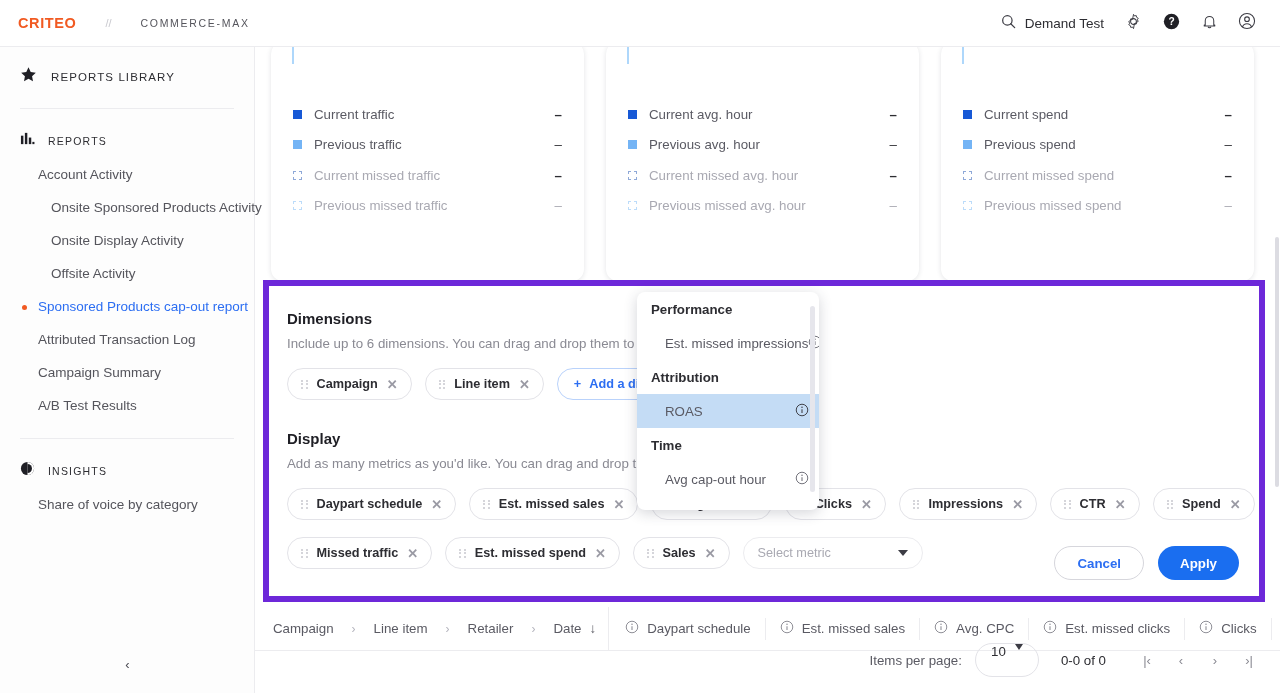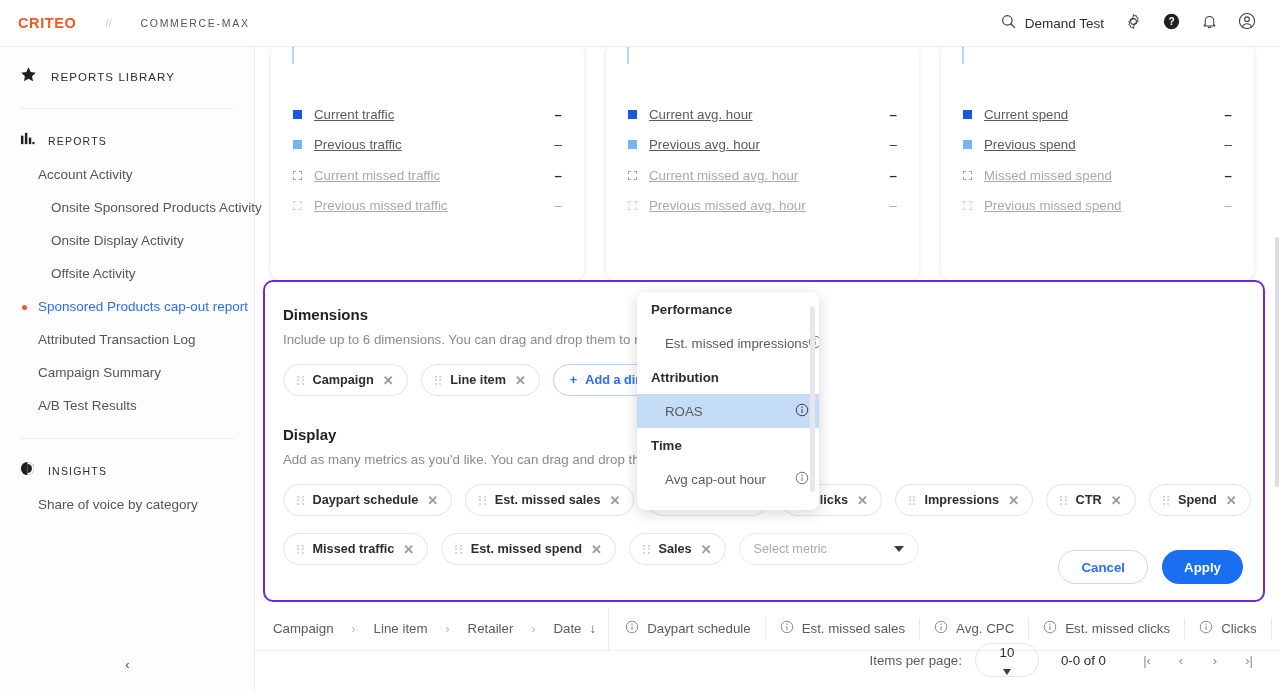--- a/index.html
+++ b/index.html
@@ -98,30 +98,30 @@
   }
   .legend { margin-top: 57px; }
   .legend-row {
     display: flex; align-items: center; height: 30.5px; font-size: 13.3px;
   }
   .swatch { width: 9px; height: 9px; margin-right: 12px; flex: 0 0 auto; }
   .sw-cur { background: #1759d6; }
   .sw-prev { background: #74b4f5; }
   .sw-curm { border: 1px dashed #8fa9d8; background: transparent; }
   .sw-prevm { border: 1px dashed #bcdcfa; background: transparent; }
-  .legend-label { color: #5a5a63; text-decoration: underline; }
+  .legend-label { color: #5a5a63; }
   .legend-label.muted { color: #a9a9b2; }
   .legend-val { margin-left: auto; color: #2d2d32; }
   .legend-val.bold { font-weight: 700; }
   .legend-val.muted { color: #a9a9b2; }
 
   
   .editor {
     position: absolute; left: 8px; top: 233px; width: 1002px; height: 322px;
-    border: 2px solid #6d28d9; border-radius: 10px; background: #fff; z-index: 10;
+    border: 6px solid #6d28d9; border-radius: 0; background: #fff; z-index: 10;
   }
   .sec-title {
     font-size: 15px; font-weight: 700; color: #1f1f25; margin: 24px 0 0 18px;
   }
   .sec-sub {
     font-size: 13.3px; color: #8a8a93; margin: 9px 0 0 18px;
   }
   .chip-row { display: flex; gap: 13px; margin: 17px 0 0 18px; flex-wrap: nowrap; }
   .chip {
     height: 32px; border: 1px solid #e3e3e8; border-radius: 17px; background: #fff;
@@ -206,22 +206,22 @@
   .th-metric:first-child { padding-left: 16px; }
 
   
   .pager {
     position: absolute; right: 14px; bottom: 16px;
     display: flex; align-items: center; gap: 0; font-size: 13.3px; color: #5a5a63;
   }
   .pg-label { margin-right: 13px; }
   .pg-select {
     width: 64px; height: 34px; border: 1px solid #e3e3e8; border-radius: 18px;
-    display: flex; align-items: center; justify-content: center; gap: 9px;
-    font-size: 13.3px; color: #2d2d32; cursor: pointer; flex-direction: column;
+    display: flex; align-items: flex-start; justify-content: center; gap: 9px;
+    font-size: 13.3px; color: #2d2d32; cursor: pointer;
   }
   .pg-select .caret {
     width: 0; height: 0; border-left: 4.5px solid transparent;
     border-right: 4.5px solid transparent; border-top: 6px solid #3c3c44;
   }
   .pg-range { margin: 0 24px 0 22px; color: #2d2d32; }
   .pg-btn {
     width: 34px; height: 34px; display: flex; align-items: center; justify-content: center;
     color: #8a8a93; cursor: pointer; font-size: 13px;
   }
@@ -403,21 +403,21 @@
           <span class="legend-label">Current spend</span>
           <span class="legend-val bold">–</span>
         </div>
         <div class="legend-row">
           <span class="swatch sw-prev"></span>
           <span class="legend-label">Previous spend</span>
           <span class="legend-val">–</span>
         </div>
         <div class="legend-row">
           <span class="swatch sw-curm"></span>
-          <span class="legend-label muted">Missed missed spend</span>
+          <span class="legend-label muted">Current missed spend</span>
           <span class="legend-val bold">–</span>
         </div>
         <div class="legend-row">
           <span class="swatch sw-prevm"></span>
           <span class="legend-label muted">Previous missed spend</span>
           <span class="legend-val muted">–</span>
         </div>
       </div>
     </div>
   </div>

